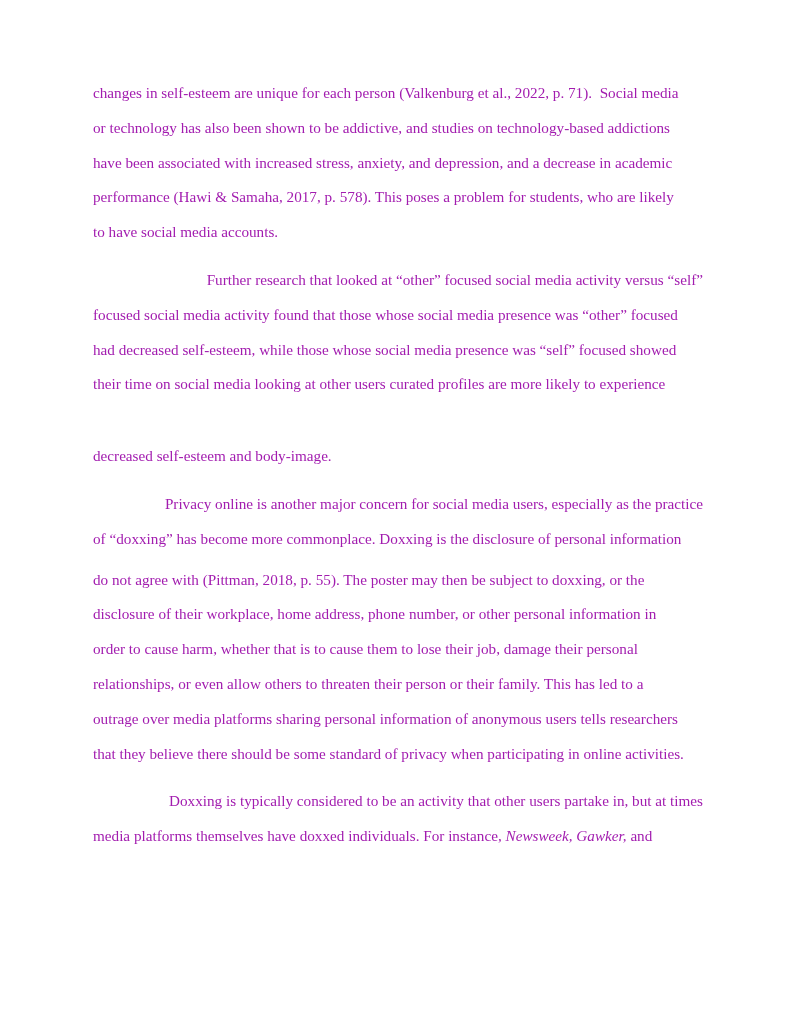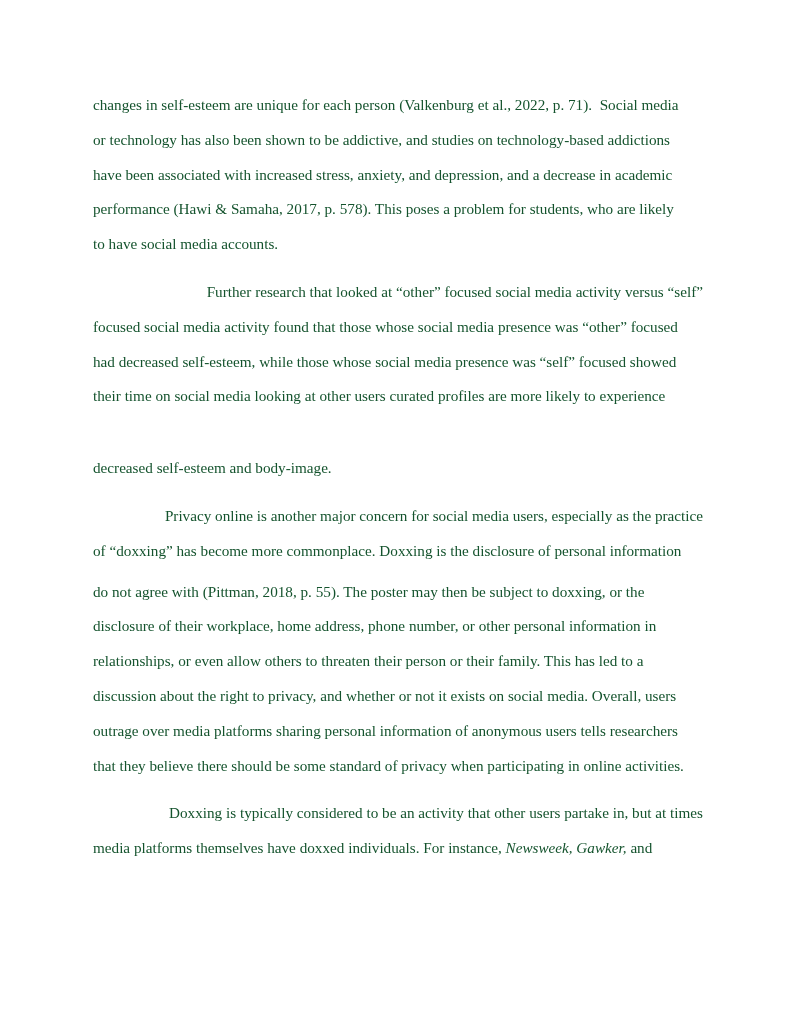--- a/index.html
+++ b/index.html
@@ -1,19 +1,19 @@
 <!DOCTYPE html>
 <html><head>
 <meta charset="utf-8">
 <style>
   html, body { margin: 0; padding: 0; background: #ffffff; }
   body { width: 791px; height: 1023px; position: relative; overflow: hidden; }
   .page {
-    position: absolute; left: 93px; top: 88px; width: 610px;
-    font-family: "Liberation Serif", serif; font-size: 15.2px; color: #14532d;
+    position: absolute; left: 93px; top: 76px; width: 610px;
+    font-family: "Liberation Serif", serif; font-size: 15.2px; color: #a21caf;
   }
   .para { margin: 0 0 13px 0; line-height: 34.8px; text-align: left; white-space: nowrap; }
   .line { display: block; height: 34.8px; }
   .indent { padding-left: 48px; text-align: right; }
   em { font-style: italic; }
 </style>
 </head>
 <body>
 
 <div class="page">
@@ -32,22 +32,22 @@
     <span class="line" style="white-space: pre;">had decreased self-esteem, while those whose social media presence was “self” focused showed</span>
     <span class="line" style="white-space: pre;">their time on social media looking at other users curated profiles are more likely to experience</span>
     <span class="line" style="white-space: pre; margin-top: 37px;">decreased self-esteem and body-image.</span>
   </p>
 
   <p class="para">
     <span class="line indent" style="white-space: pre;">Privacy online is another major concern for social media users, especially as the practice</span>
     <span class="line" style="white-space: pre;">of “doxxing” has become more commonplace. Doxxing is the disclosure of personal information</span>
     <span class="line" style="white-space: pre; margin-top: 6px;">do not agree with (Pittman, 2018, p. 55). The poster may then be subject to doxxing, or the</span>
     <span class="line" style="white-space: pre;">disclosure of their workplace, home address, phone number, or other personal information in</span>
+    <span class="line" style="white-space: pre;">order to cause harm, whether that is to cause them to lose their job, damage their personal</span>
     <span class="line" style="white-space: pre;">relationships, or even allow others to threaten their person or their family. This has led to a</span>
-    <span class="line" style="white-space: pre;">discussion about the right to privacy, and whether or not it exists on social media. Overall, users</span>
     <span class="line" style="white-space: pre;">outrage over media platforms sharing personal information of anonymous users tells researchers</span>
     <span class="line" style="white-space: pre;">that they believe there should be some standard of privacy when participating in online activities.</span>
   </p>
 
   <p class="para">
     <span class="line indent" style="white-space: pre;">Doxxing is typically considered to be an activity that other users partake in, but at times</span>
     <span class="line" style="white-space: pre;"><span style="white-space: pre;">media platforms themselves have doxxed individuals. For instance, </span><em style="white-space: pre;">Newsweek, Gawker,</em><span style="white-space: pre;"> and</span></span>
   </p>
 
 </div>

